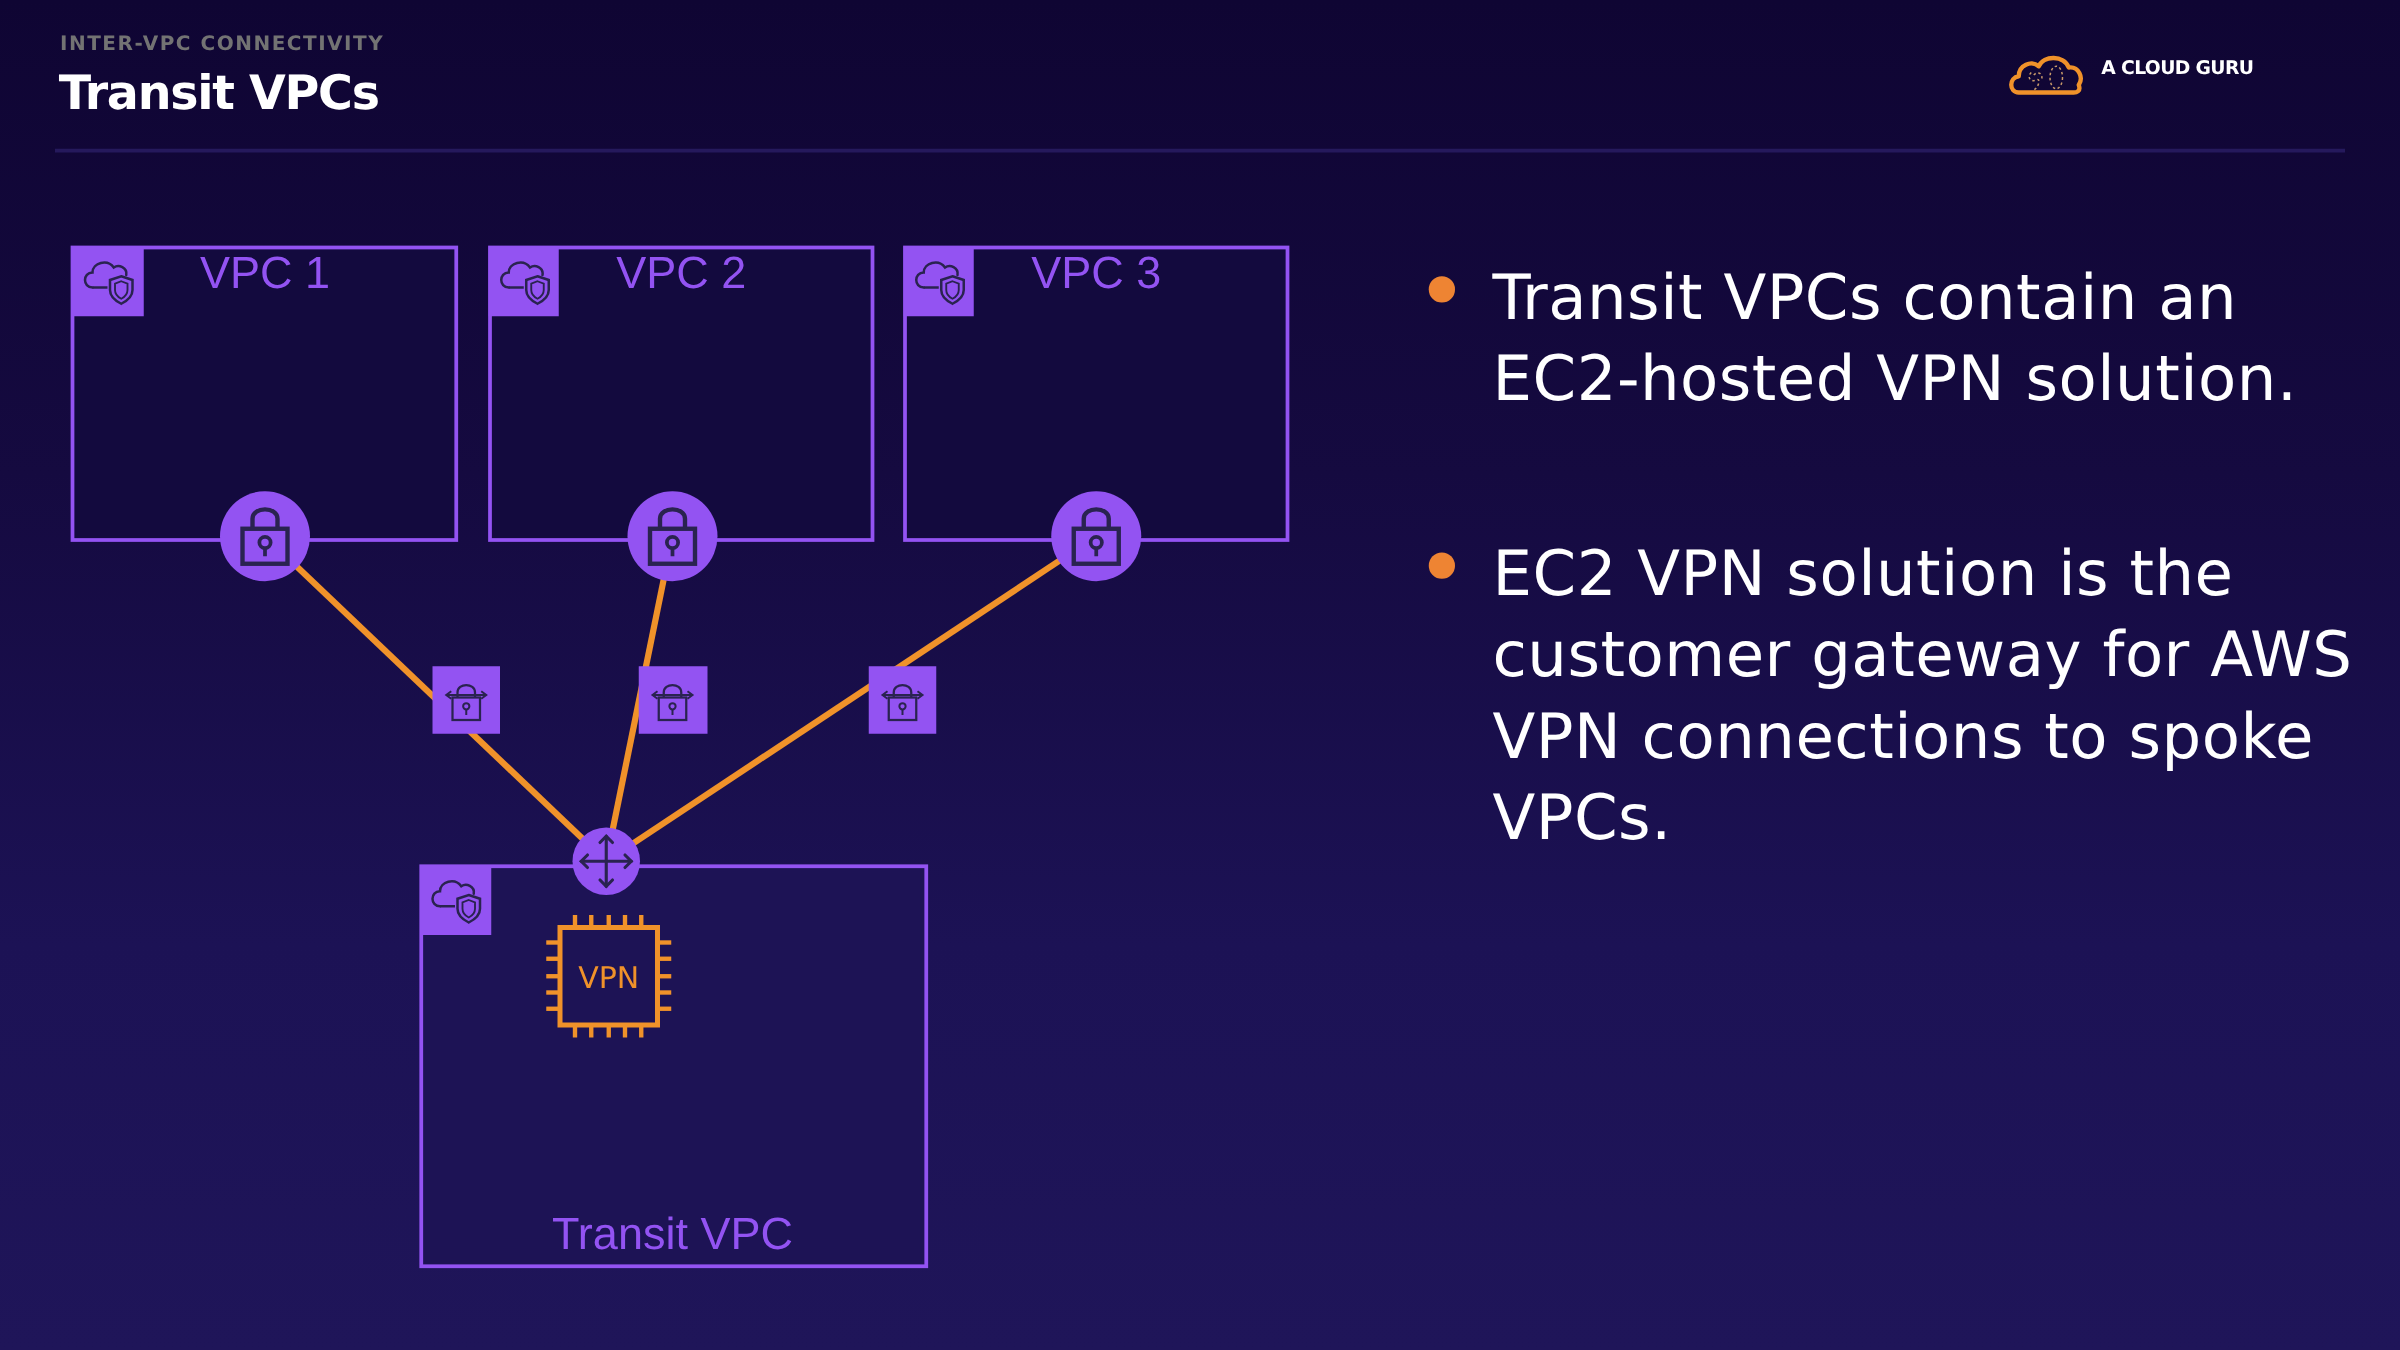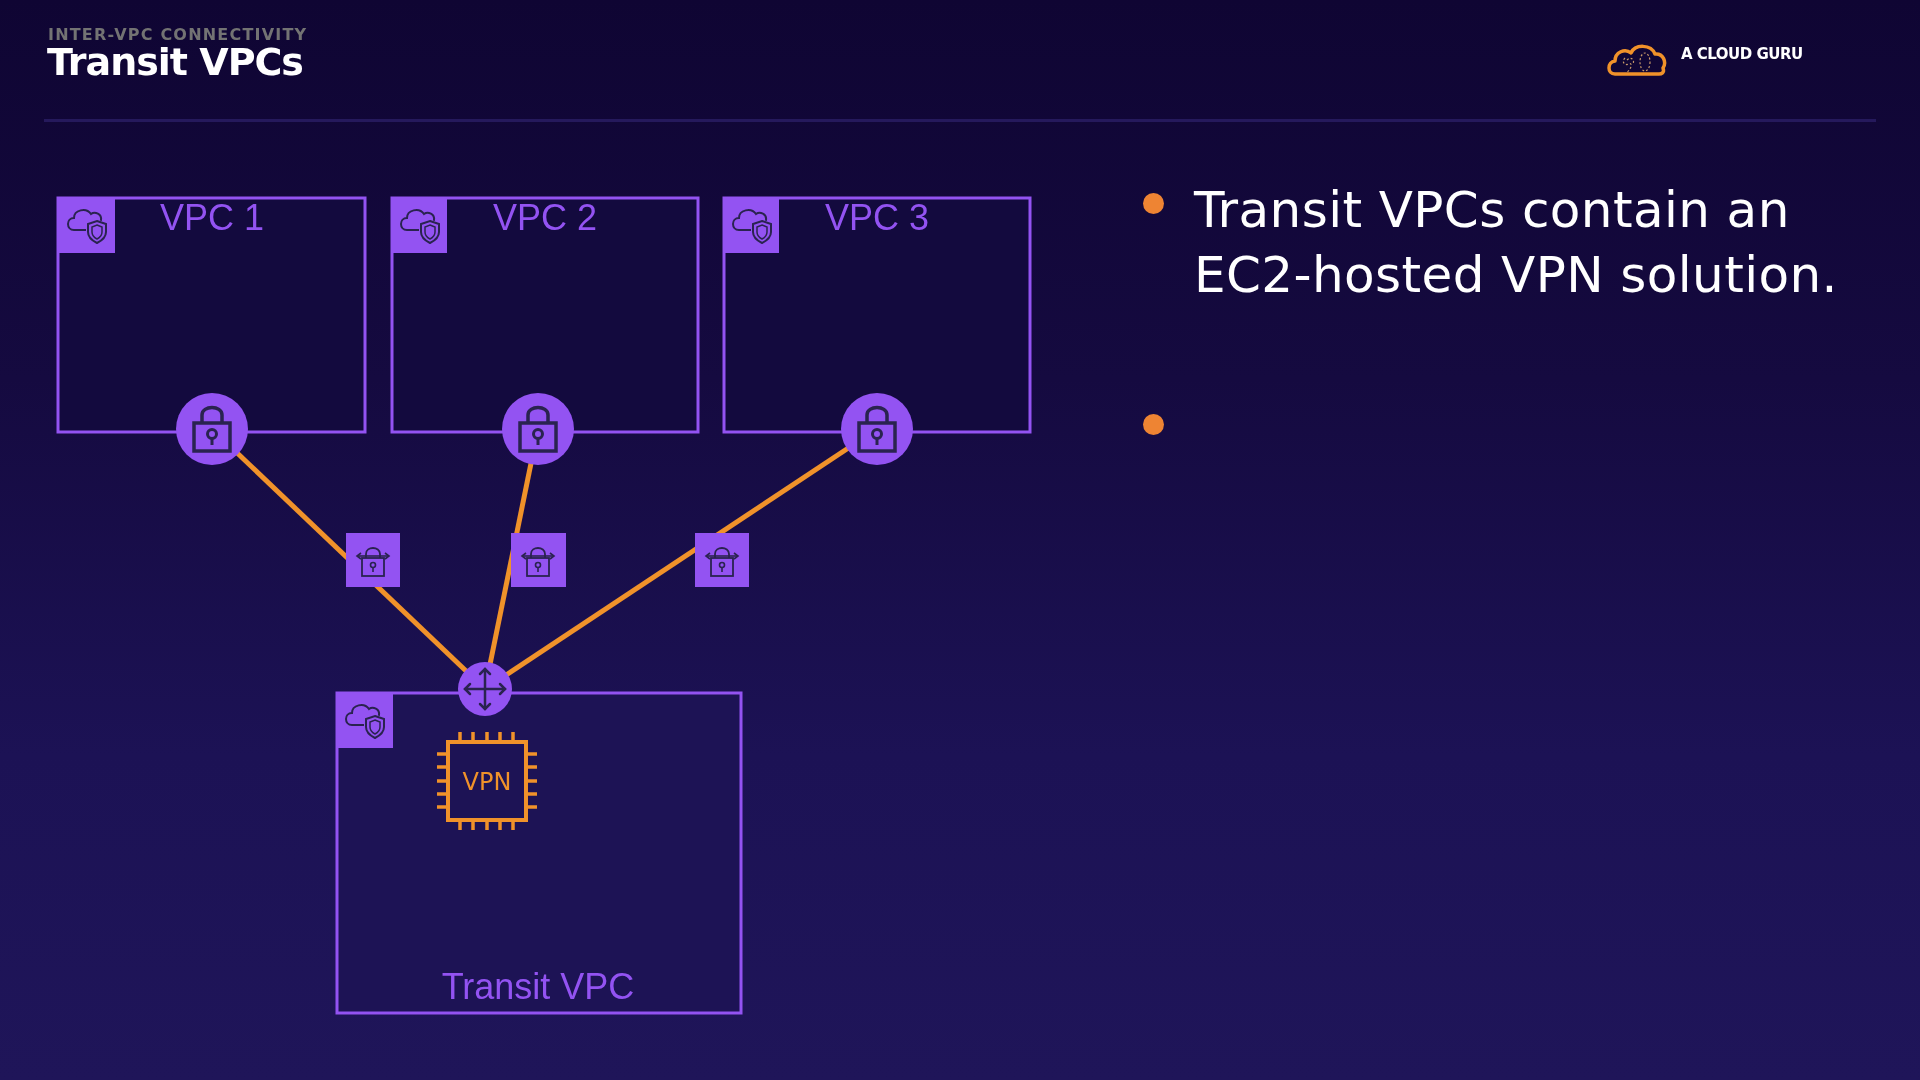--- a/index.html
+++ b/index.html
@@ -7,21 +7,21 @@
     width:1920px; height:1080px; overflow:hidden; position:relative;
     background: linear-gradient(180deg, #0f0533 0%, #150a40 35%, #1c1255 70%, #1f1559 100%);
     font-family: "Liberation Sans", sans-serif;
   }
   .abs { position:absolute; }
   #eyebrow {
     left:48px; top:25px; font-family:"DejaVu Sans", sans-serif; font-weight:bold;
     font-size:16px; letter-spacing:1.2px; color:#737373; white-space:nowrap;
   }
   #title {
-    left:47px; top:40px; font-family:"DejaVu Sans", sans-serif; font-weight:bold;
+    left:47px; top:52px; font-family:"DejaVu Sans", sans-serif; font-weight:bold;
     font-size:38px; letter-spacing:-1px; color:#ffffff; white-space:nowrap;
   }
   #divider { left:44px; top:119px; width:1832px; height:3px; background:#25195c; }
   #logo { left:1605px; top:40px; width:280px; height:40px; }
   #logo-text {
     left:1681px; top:45px; font-family:"DejaVu Sans", sans-serif; font-weight:bold;
     font-size:15px; color:#ffffff; white-space:nowrap; letter-spacing:-0.5px;
   }
   #diagram { left:0; top:0; width:1920px; height:1080px; }
   .vpc-label {
@@ -31,21 +31,21 @@
   .bullets { left:1142px; top:178px; width:760px; }
   .bullet {
     position:relative; padding-left:52px; color:#ffffff;
     font-family:"DejaVu Sans", sans-serif; font-size:50px; line-height:65px;
     letter-spacing:0.4px;
   }
   .bullet .dot {
     position:absolute; left:1px; top:15px; width:21px; height:21px; border-radius:50%;
     background:#ee8433;
   }
-  #bullet-1 { margin-bottom:91px; }
+  #bullet-1 { margin-bottom:91px;margin-top:28px; }
 </style>
 </head>
 <body>
 
 <div id="eyebrow" class="abs">INTER-VPC CONNECTIVITY</div>
 <div id="title" class="abs">Transit VPCs</div>
 
 <svg id="logo" class="abs" viewBox="0 0 280 40" width="280" height="40">
   <path d="M10 34 C2 34 2 22 10 21 C10 12 20 8 26 13 C30 4 46 4 50 14 C58 13 62 22 58 28 C60 33 56 34 54 34 Z" fill="none" stroke="#f0922a" stroke-width="3.5" stroke-linejoin="round"></path>
   <path d="M20 18 C16 22 20 26 24 24 C28 22 26 30 22 32 M22 20 C26 16 30 20 28 24" fill="none" stroke="#c89a6a" stroke-width="1.2" stroke-dasharray="2 2"></path>
@@ -177,14 +177,15 @@
   </g>
 </svg>
 
 <div class="abs bullets">
   <div class="bullet" id="bullet-1">
     <span class="dot"></span>
     <span>Transit VPCs contain an EC2-hosted VPN solution.</span>
   </div>
   <div class="bullet" id="bullet-2">
     <span class="dot"></span>
+    <span>EC2 VPN solution is the customer gateway for AWS VPN connections to spoke VPCs.</span>
   </div>
 </div>
 
 </body></html>

